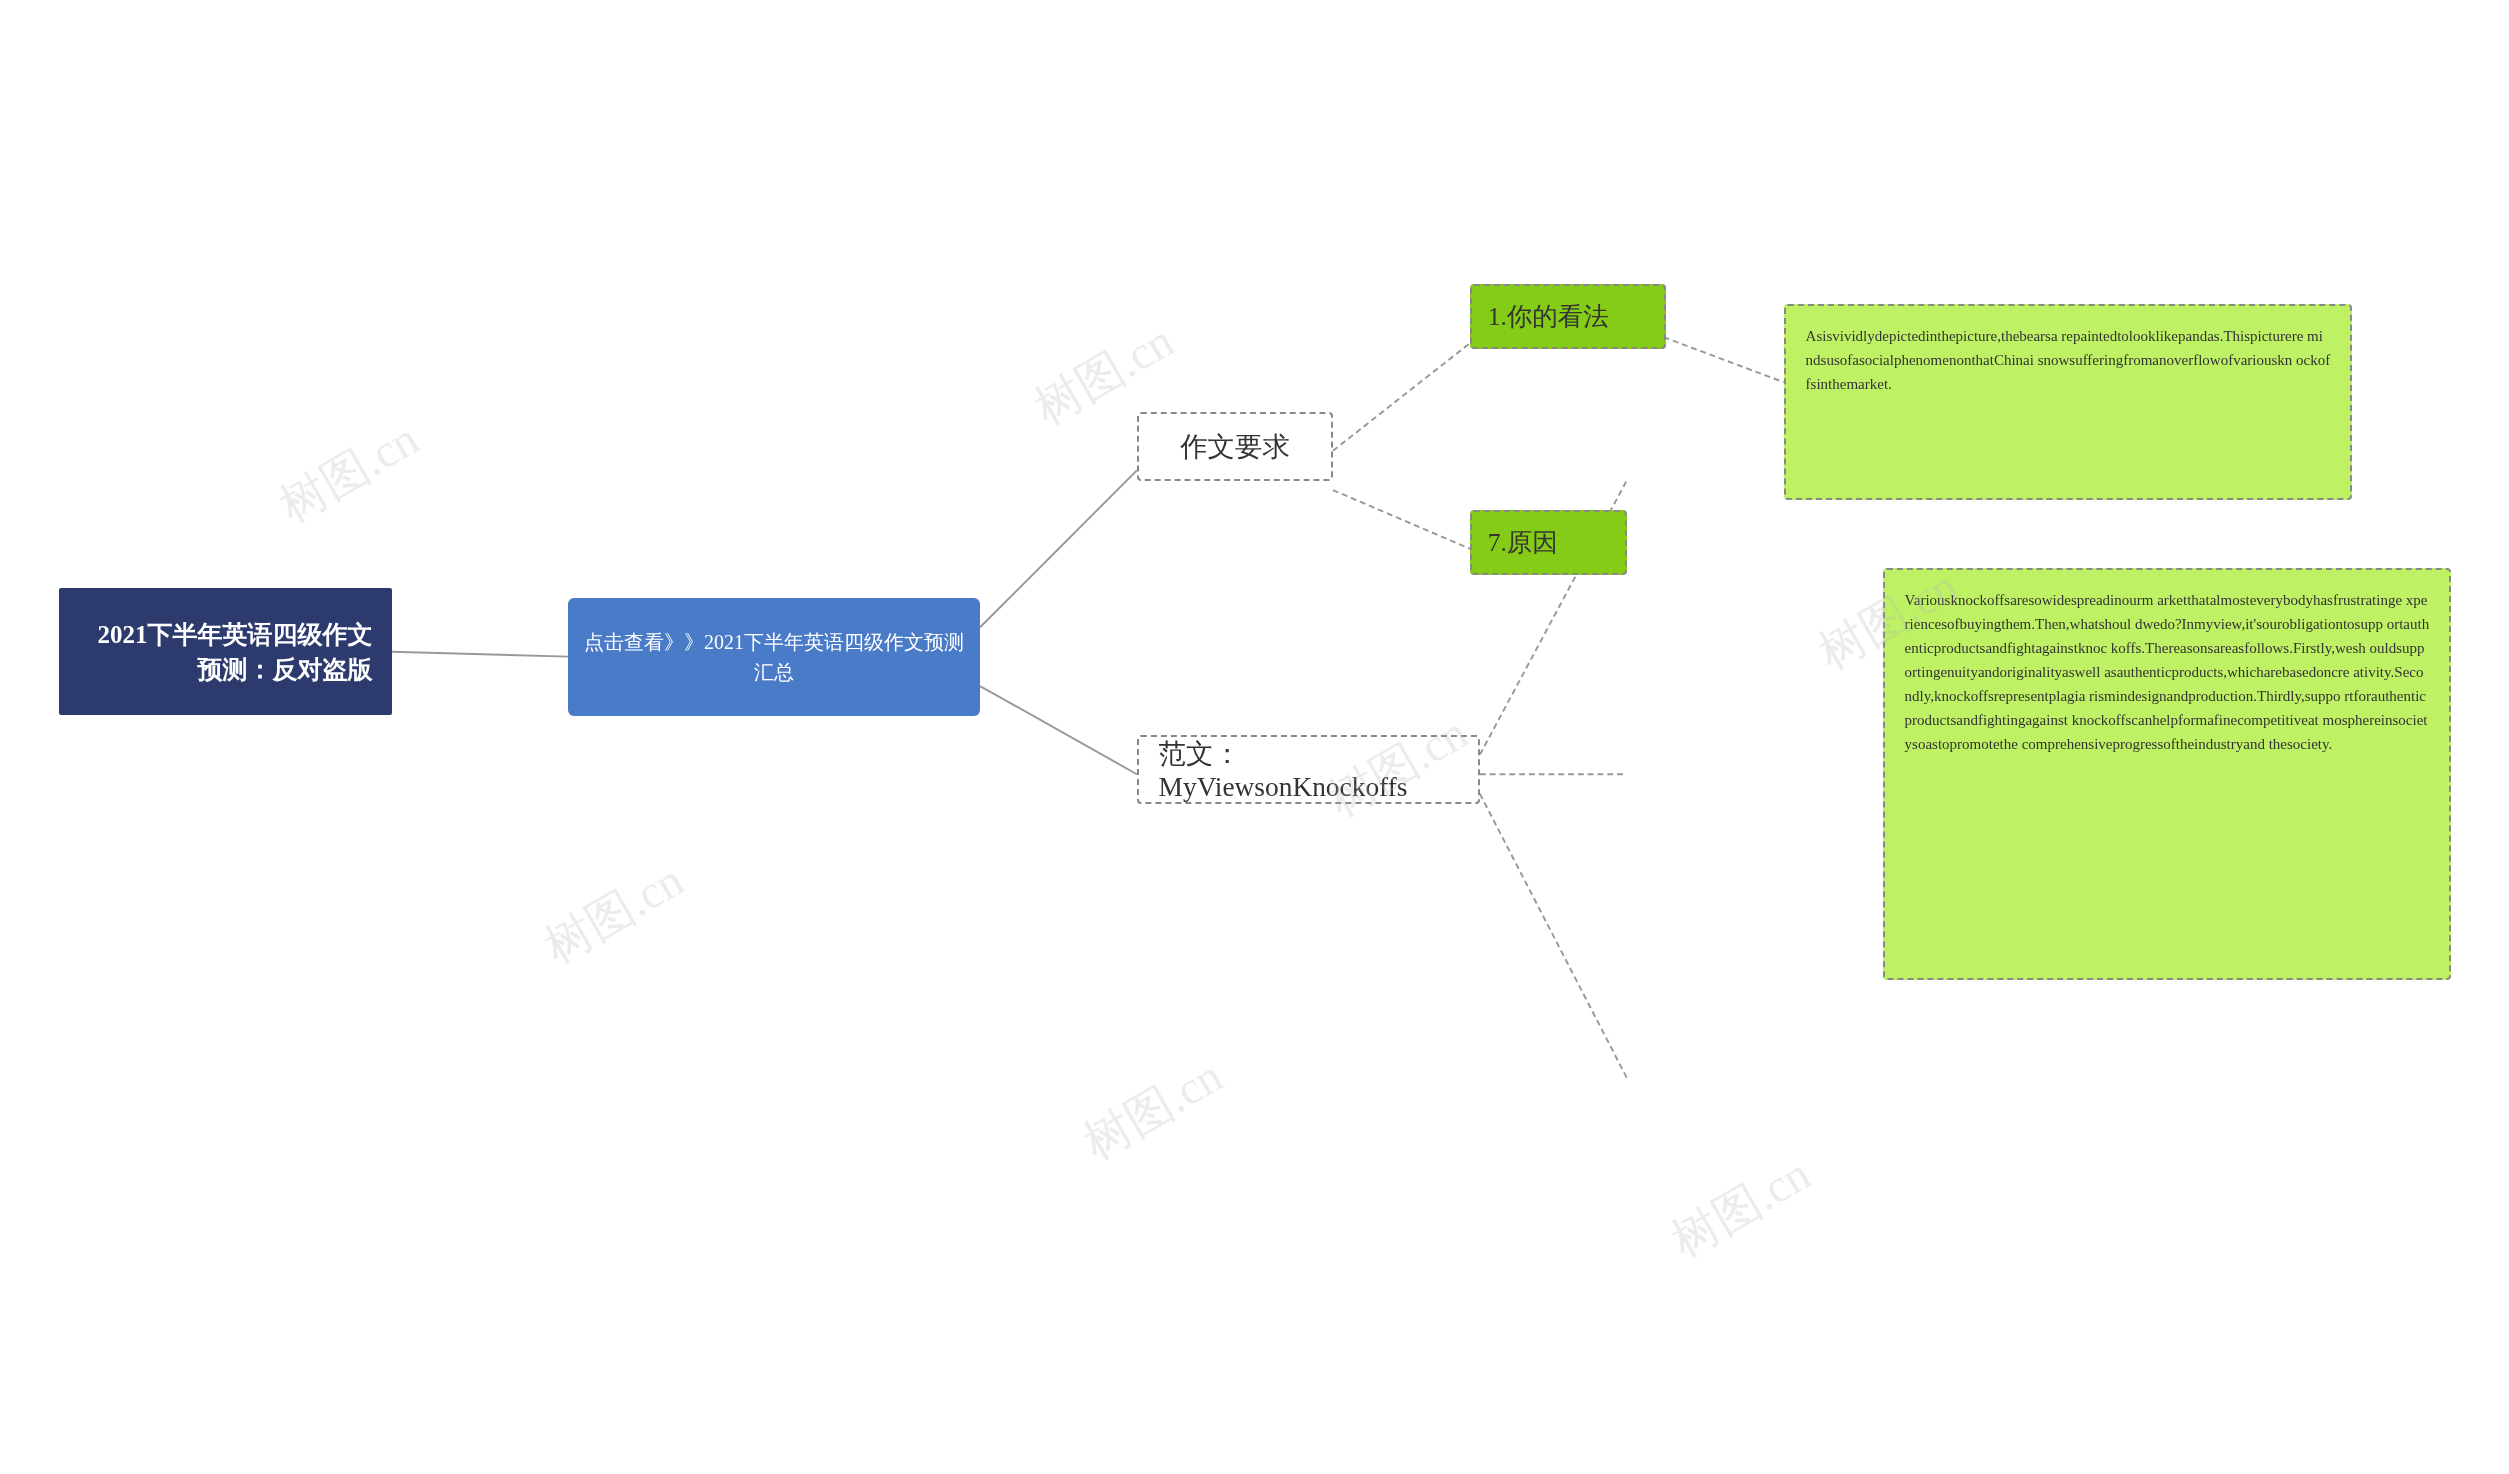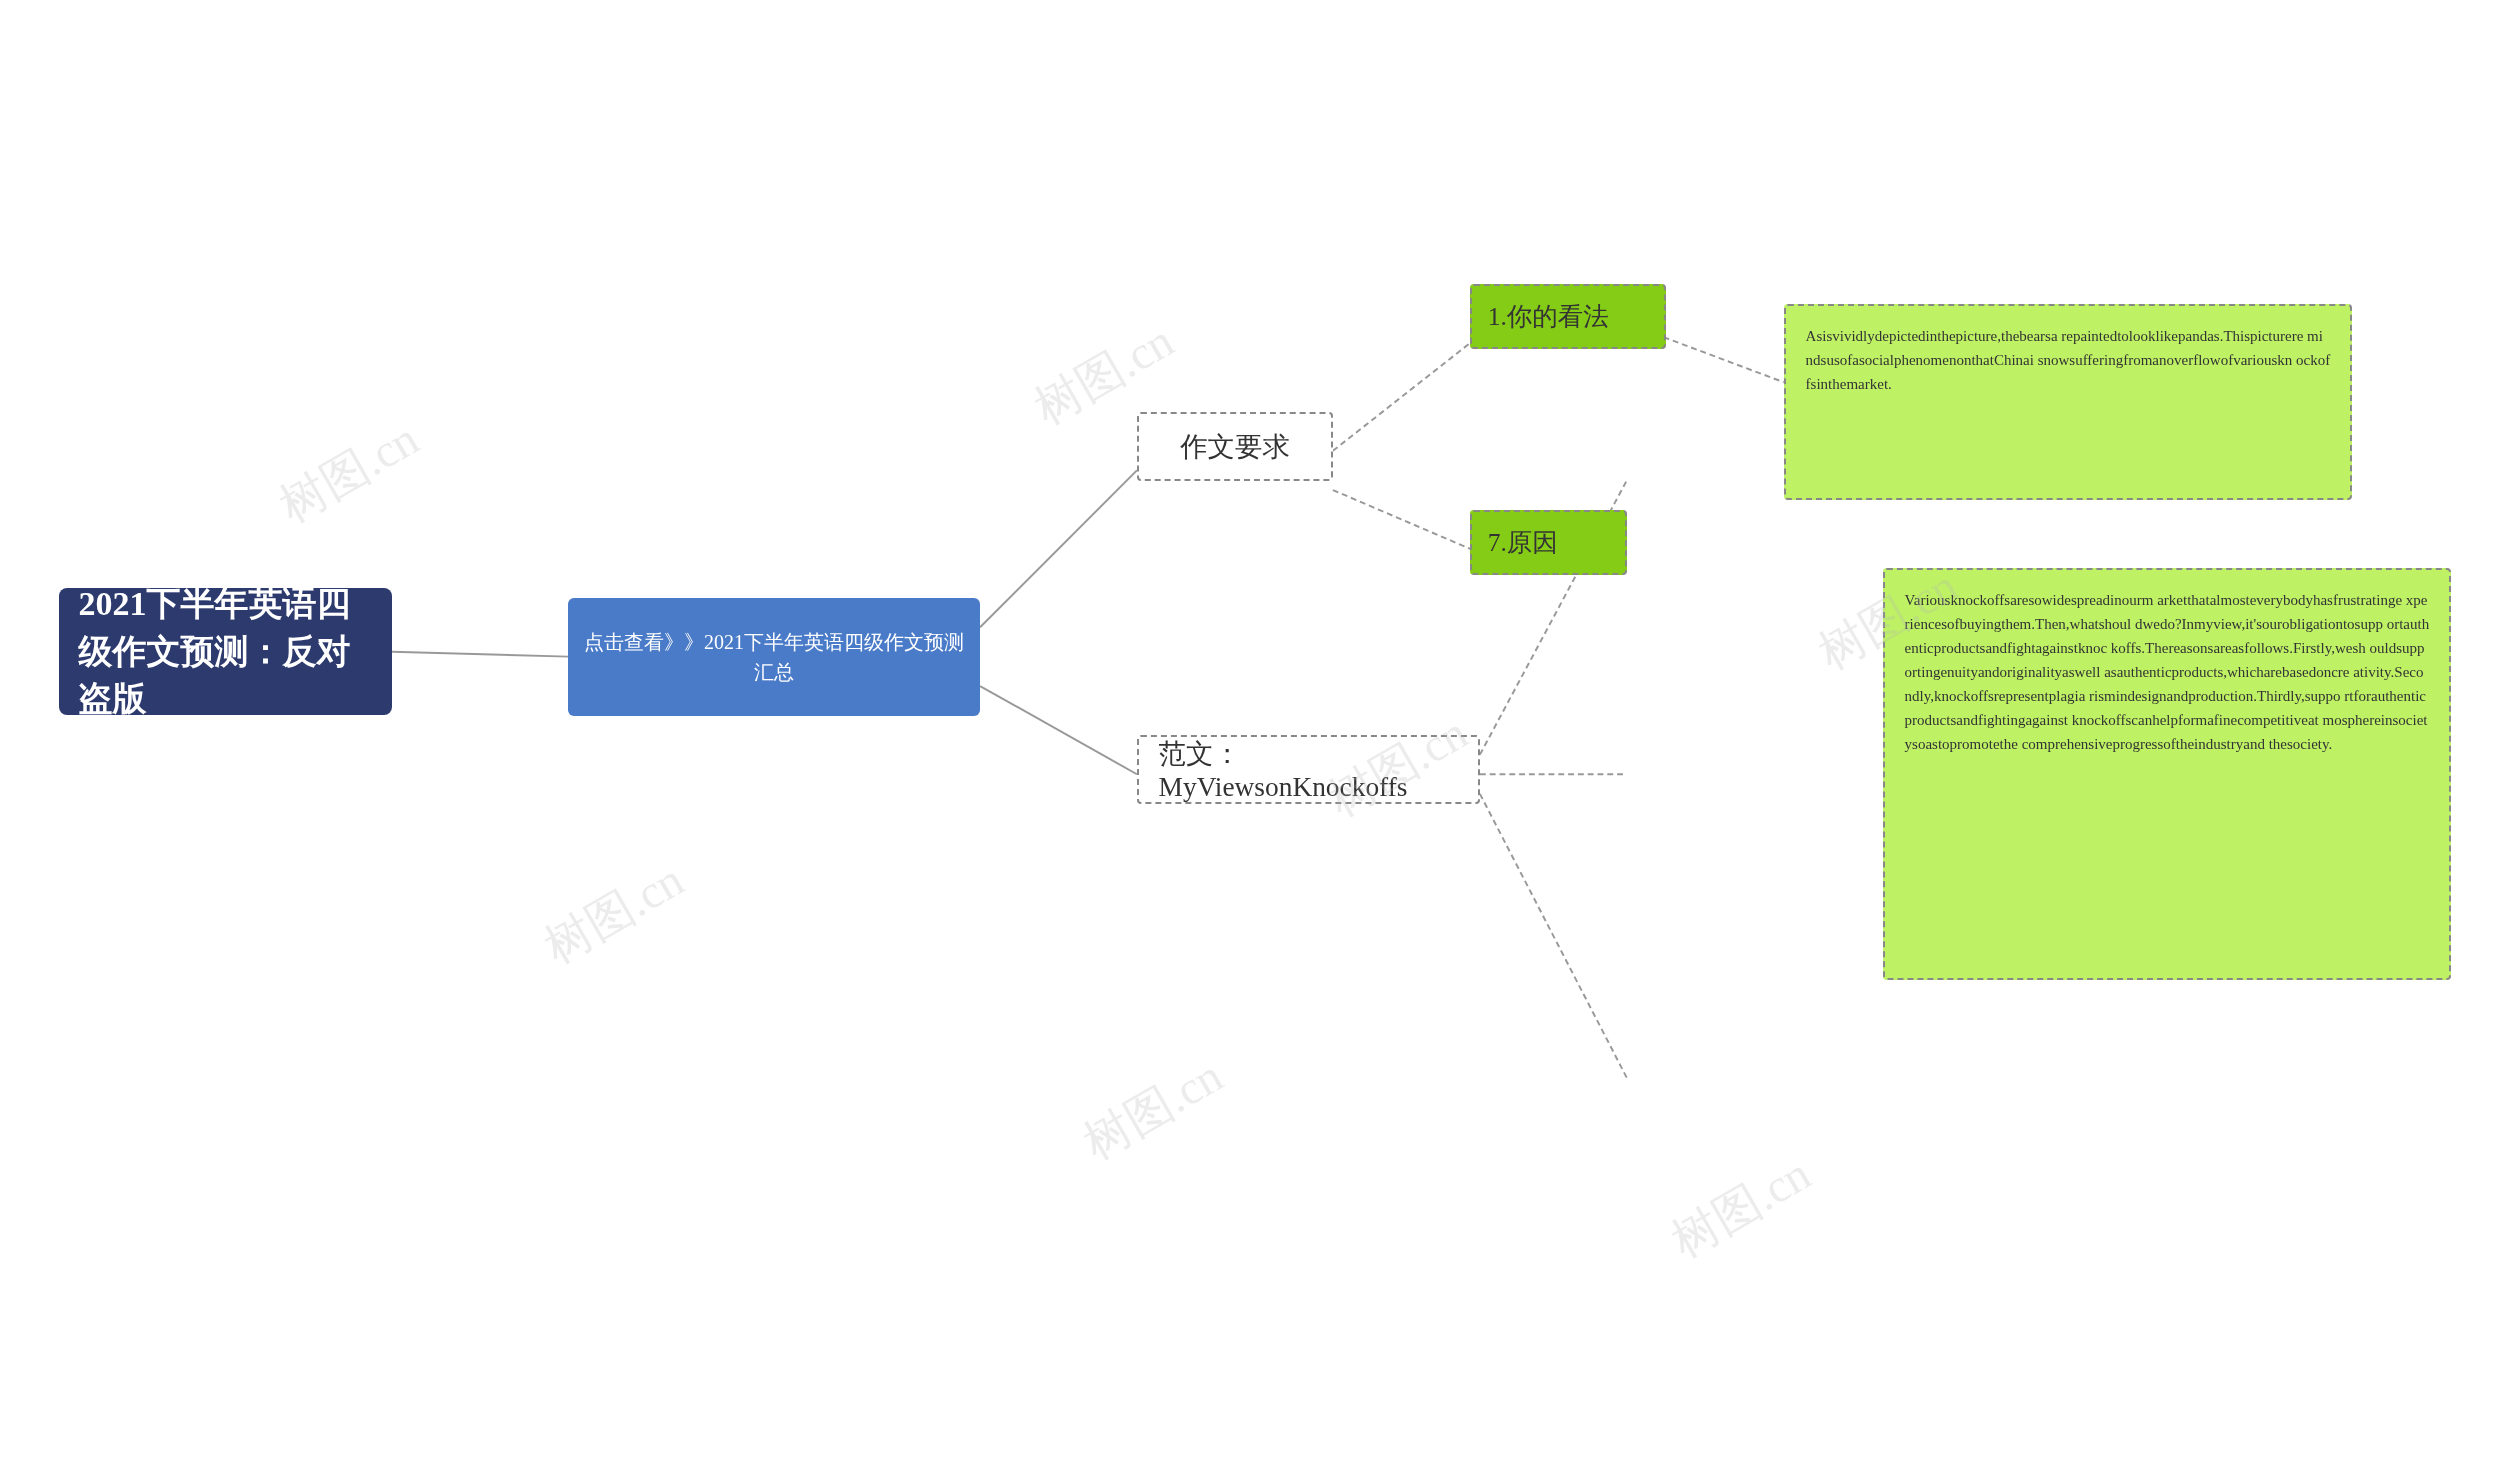--- a/index.html
+++ b/index.html
@@ -39,27 +39,27 @@
     }
 
     
     .node-root {
       position: absolute;
       left: 59px;
       top: 588px;
       width: 333px;
       height: 127px;
       background: #2d3a6e;
-      border-radius: 8px;
+      border-radius: 2px;
       display: flex;
       align-items: center;
       justify-content: center;
-      text-align: left;
+      text-align: right;
       color: #fff;
-      font-size: 34px;
+      font-size: 25px;
       font-weight: bold;
       line-height: 1.4;
       padding: 9.8px 19.6px;
     }
 
     
     .node-link {
       position: absolute;
       left: 568px;
       top: 603px;

